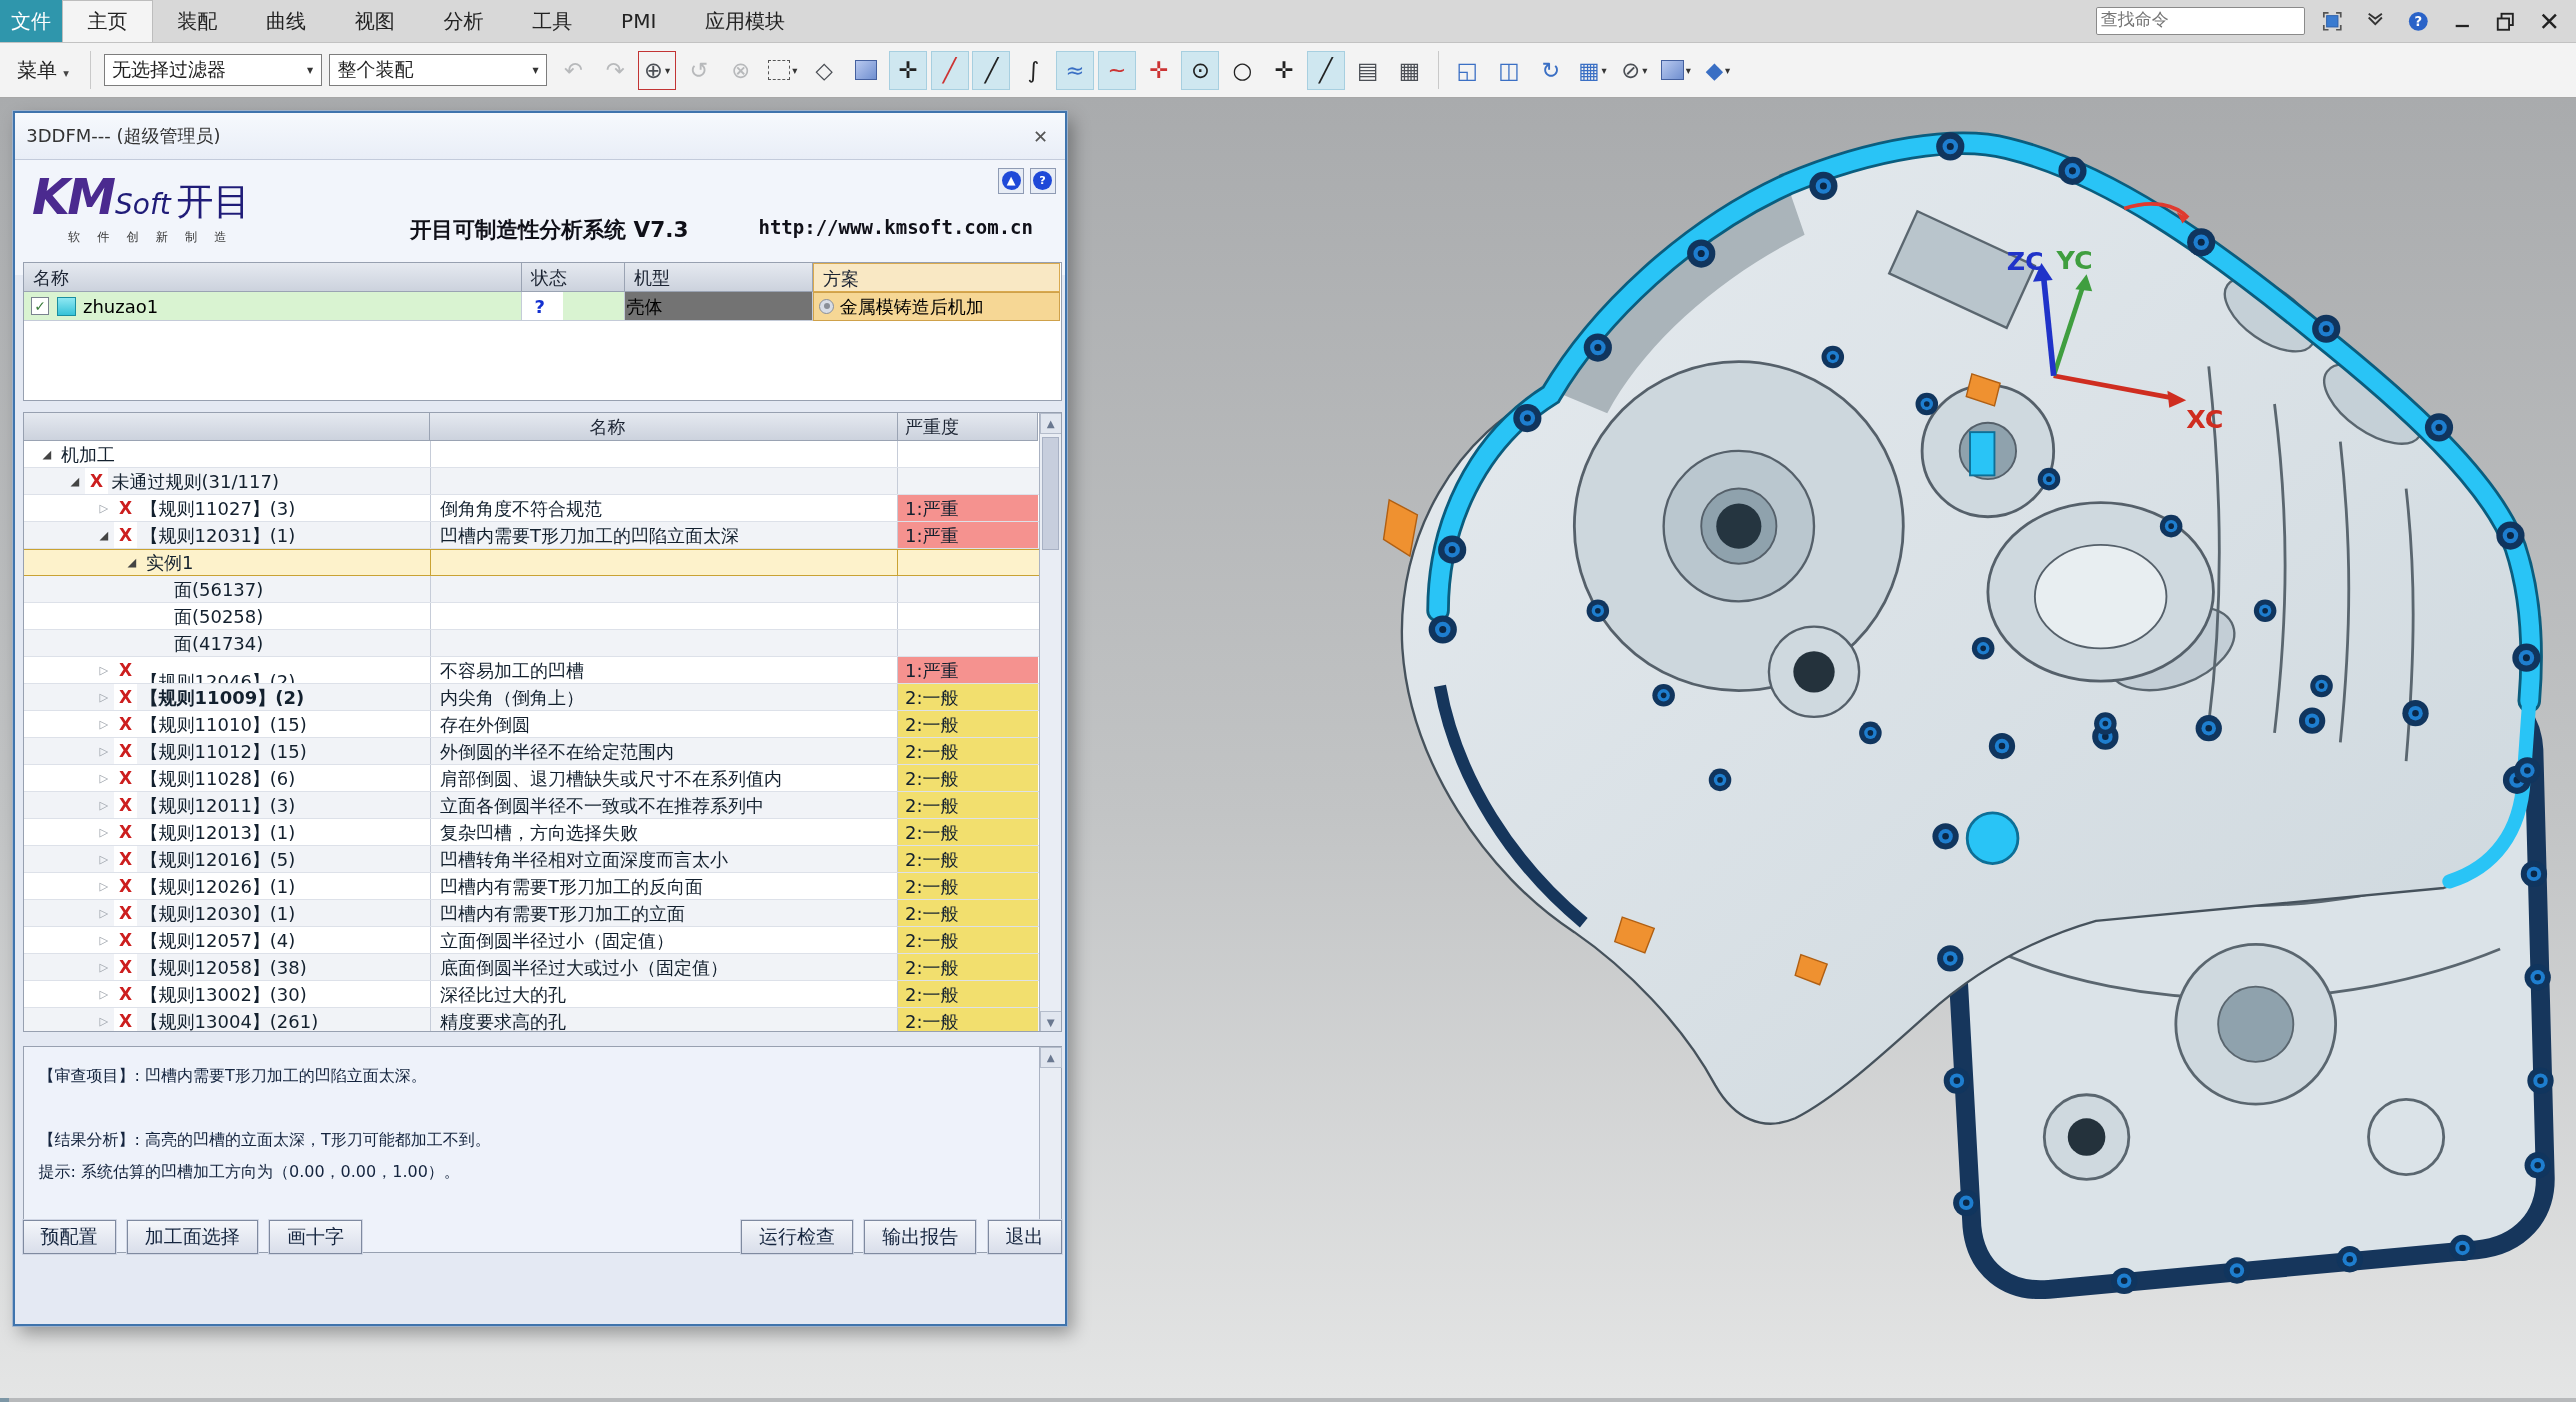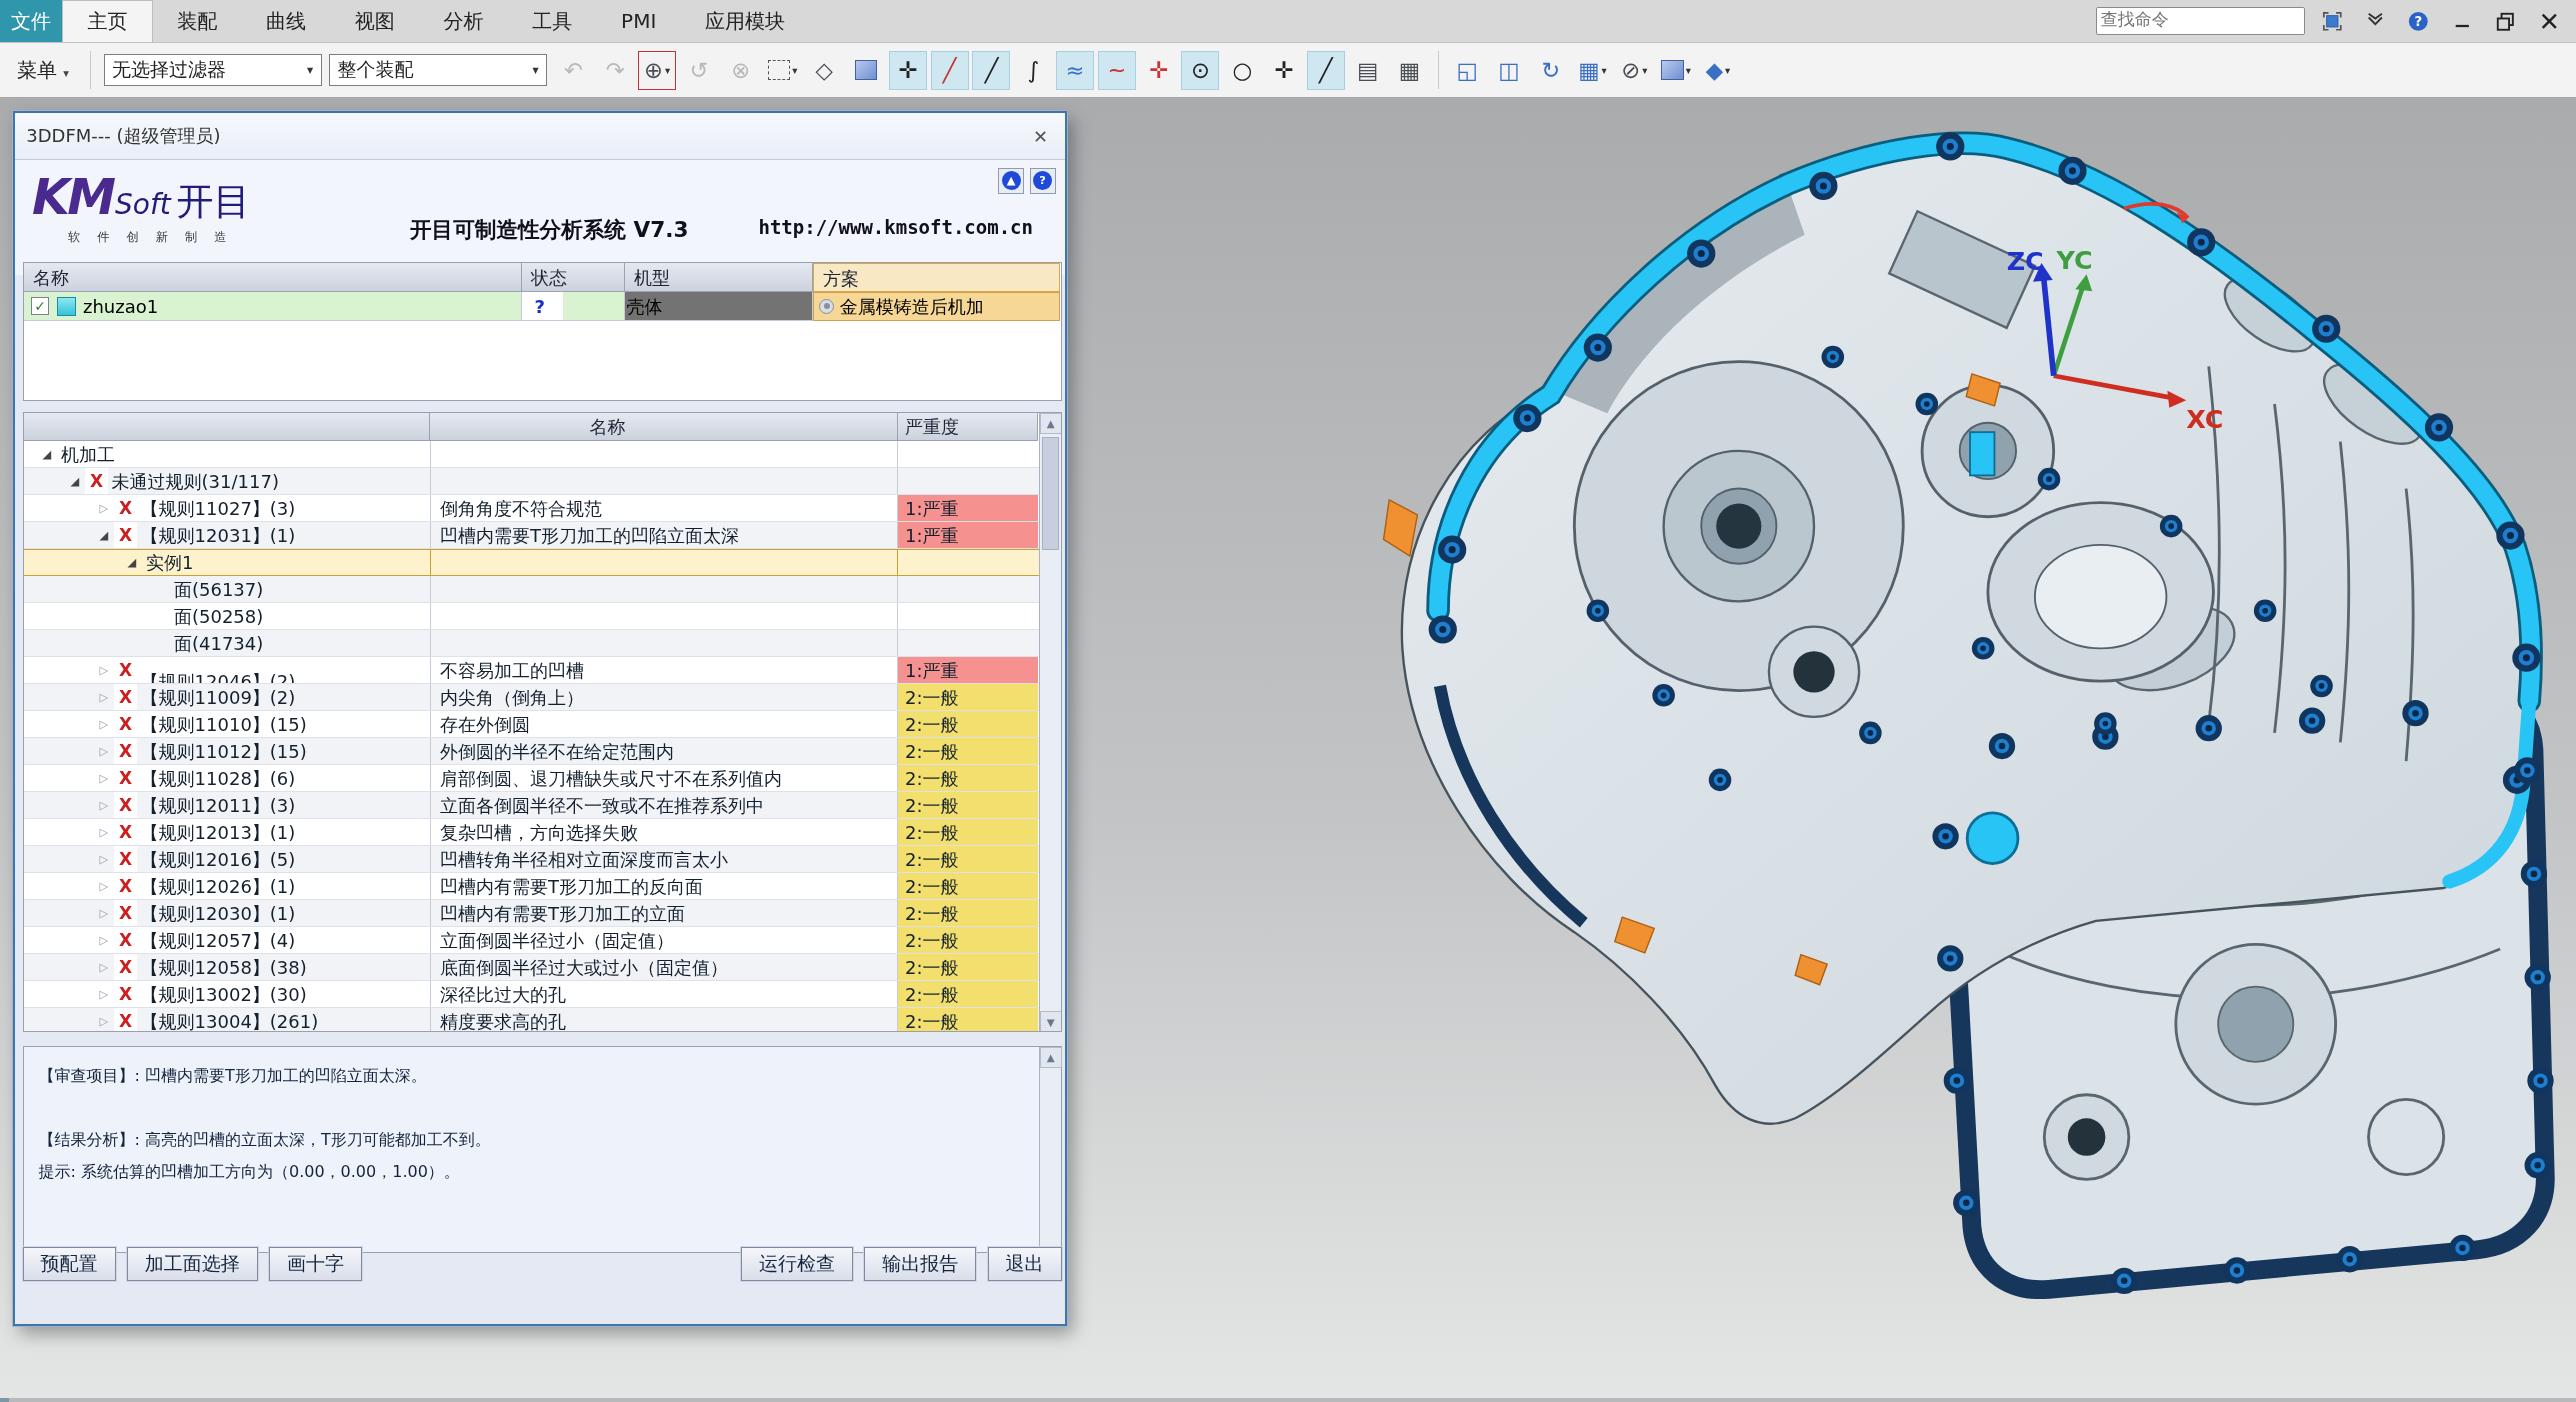--- a/index.html
+++ b/index.html
@@ -127,21 +127,21 @@
   .rules .sbar{height:619px;}
   .rules .sb-down{position:absolute;bottom:0;}
 
   
   .detail{position:absolute;left:7.5px;top:933px;width:1039px;height:207px;background:#eef2fa;
     border:0.9px solid #97a0b0;padding:13px 28px 0 15px;}
   .dline{font-size:16px;color:#14243e;height:32px;line-height:32px;white-space:pre;}
   .detail .sbar{height:205px;}
 
   
-  .btnrow{position:absolute;left:7.5px;top:1134px;width:1039px;display:flex;gap:11.3px;}
+  .btnrow{position:absolute;left:7.5px;top:1107px;width:1039px;display:flex;gap:11.3px;}
   .dbtn{height:34px;padding:0 17px;font-size:19px;color:#15253f;
     background:linear-gradient(#f4f6fa,#d9deea);border:0.9px solid #7f8aa0;
     box-shadow:0 0 0 0.9px #cdd4e2;display:flex;align-items:center;}
   .btn-gap{flex:1;}
 
   
   text{font-family:"DejaVu Sans","Liberation Sans",sans-serif;}
 </style>
 </head>
 <body>
@@ -670,21 +670,21 @@
             <span class="xmark">X</span>
             <span style="padding-left: 3.8px; margin-top: 22px;">【规则12046】(2)</span>
           </div>
           <div class="c-name">不容易加工的凹槽</div>
           <div class="c-sev sev-red">1:严重</div>
         </div>
         <div class="rrow alt">
           <div class="c-tree" style="padding-left: 70px;">
             <span class="exp closed">▷</span>
             <span class="xmark">X</span>
-            <span style="padding-left: 3.8px;">【规则11009】(2)</span>
+            <span style="padding-left: 3.8px; font-weight: bold;">【规则11009】(2)</span>
           </div>
           <div class="c-name">内尖角（倒角上）</div>
           <div class="c-sev sev-yellow">2:一般</div>
         </div>
         <div class="rrow">
           <div class="c-tree" style="padding-left: 70px;">
             <span class="exp closed">▷</span>
             <span class="xmark">X</span>
             <span style="padding-left: 3.8px;">【规则11010】(15)</span>
           </div>

